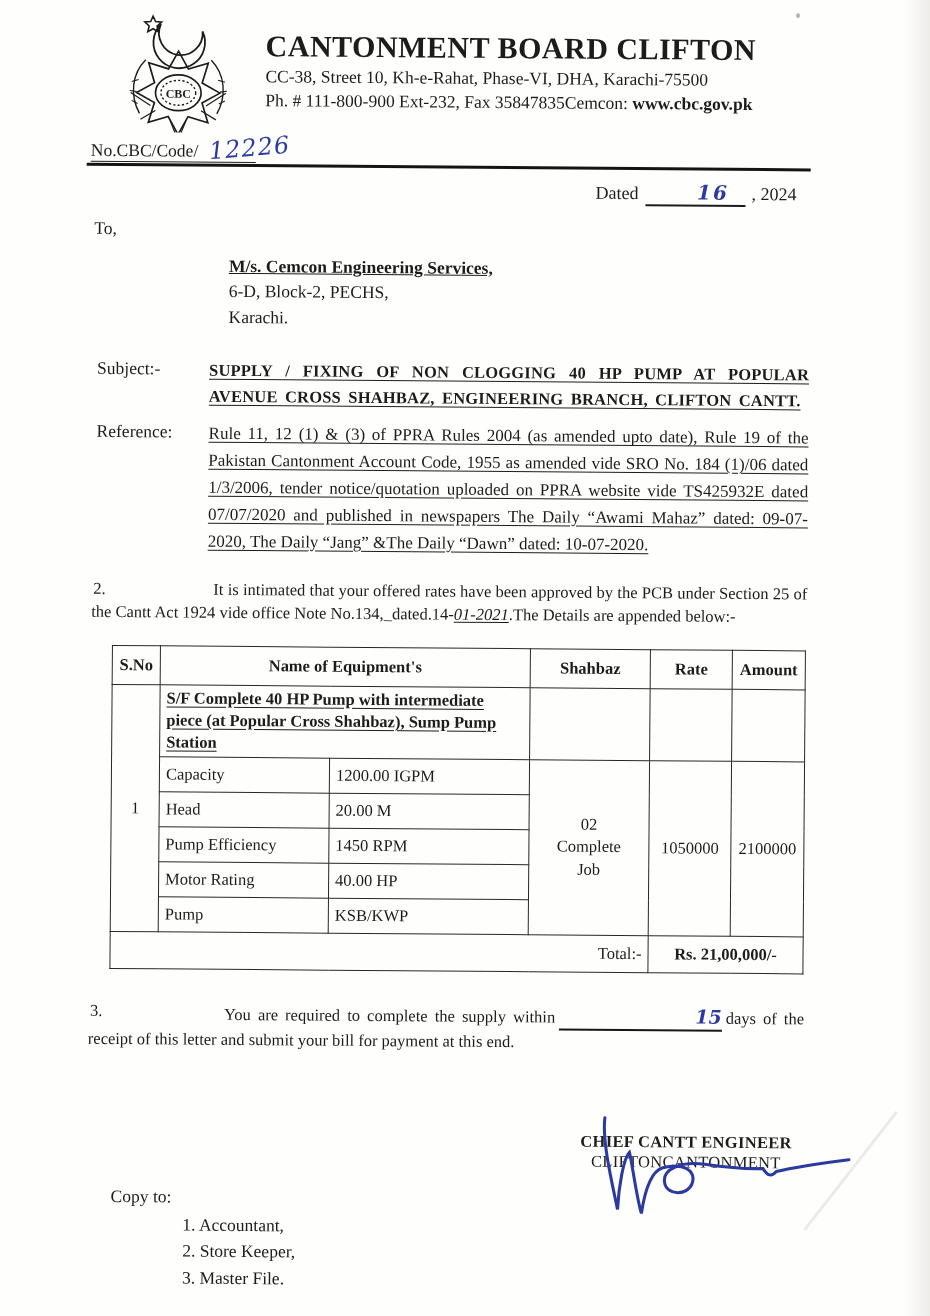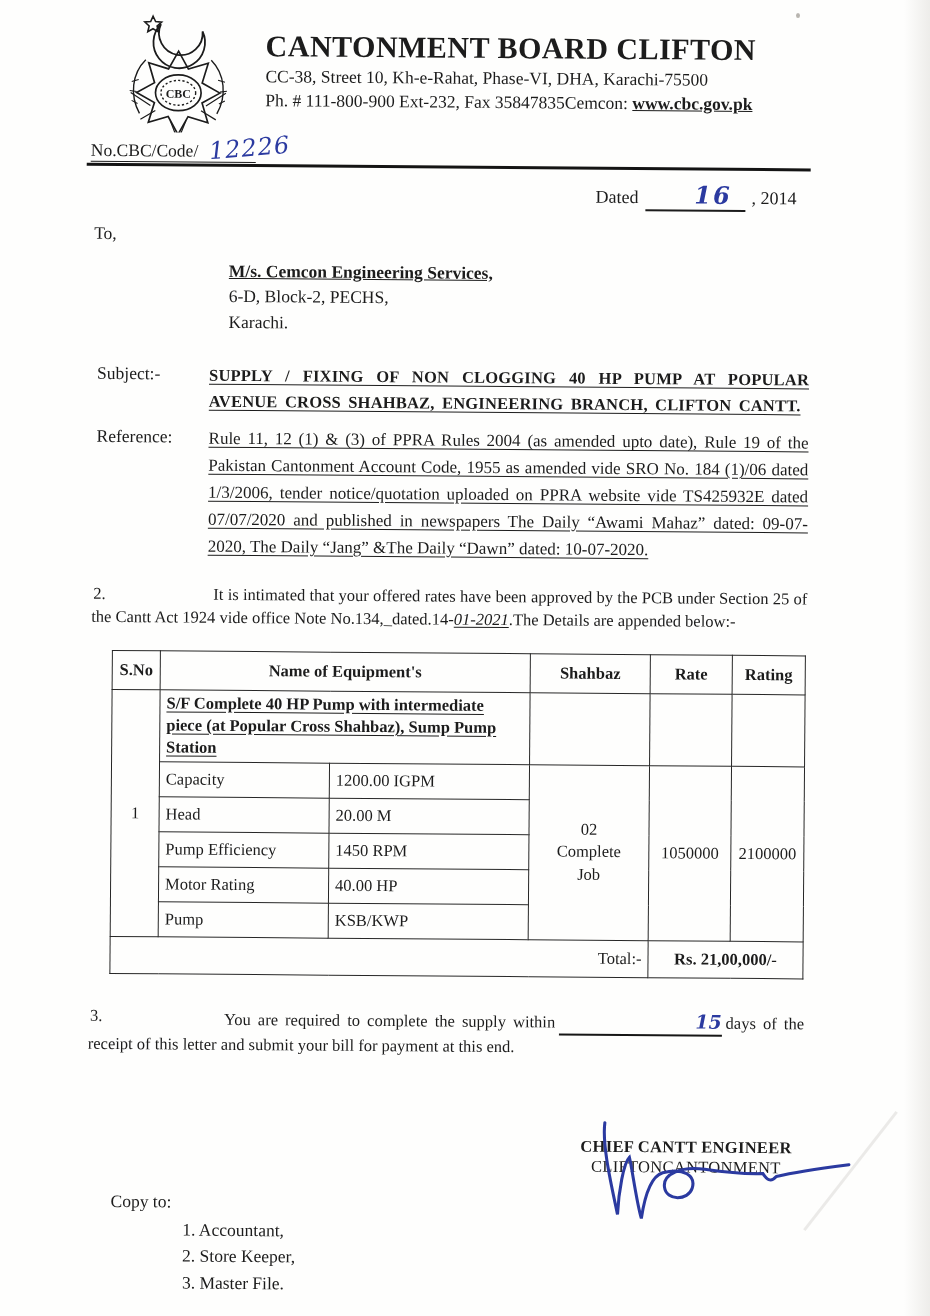--- a/index.html
+++ b/index.html
@@ -9,30 +9,30 @@
     font-family:"Liberation Serif", serif;color:#1c1c1c;
   }
   .letter{position:absolute;top:4px;left:0;width:930px;transform:rotate(0.45deg);transform-origin:40% 0;}
 
   
   .letterhead{display:flex;align-items:flex-start;padding:6px 110px 0 104px;gap:12px;}
   .logo{flex:none;}
   .head-text{padding-top:20px;min-width:0;}
   .org-name{font-size:30px;font-weight:bold;letter-spacing:.5px;white-space:nowrap;}
   .addr{font-size:17.5px;margin-top:3px;white-space:nowrap;}
-  .addr .site{text-decoration:underline;font-weight:bold;}
+  .addr .site{font-weight:bold;}
 
   
   .rule-row{margin:4px 118px 0 88px;border-bottom:3px solid #141414;padding:0 0 1px 4px;}
   .ref-wrap{display:inline-block;border-bottom:1.5px solid #1c1c1c;font-size:17.5px;padding-right:58px;position:relative;}
   .hw{color:#2b3aa0;font-style:italic;font-family:"DejaVu Serif",serif;}
   .ref-num{position:absolute;left:118px;top:-7px;font-size:24px;transform:rotate(-5deg);letter-spacing:1px;}
   .dated-row{text-align:right;margin:10px 132px 0 0;font-size:18px;}
   .date-blank{display:inline-block;width:100px;border-bottom:2px solid #1c1c1c;text-align:center;margin:0 2px;}
-  .date-blank .hw{font-size:24px;font-weight:bold;letter-spacing:2px;margin-left:36px;}
+  .date-blank .hw{font-size:20px;font-weight:bold;letter-spacing:2px;margin-left:36px;}
 
   
   .to{margin:16px 0 0 96px;font-size:17.5px;}
   .addressee{margin:14px 0 0 231px;font-size:17.5px;line-height:1.45;}
   .addressee .name{font-weight:bold;text-decoration:underline;}
 
   
   .labeled{display:flex;margin:0 0 0 100px;width:712px;}
   .labeled.subject{margin-top:28px;}
   .labeled.refblock{margin-top:12px;}
@@ -117,21 +117,21 @@
     <div class="rule-row">
       <span class="ref-wrap">
         <span>No.CBC/Code/</span>
         <span class="hw ref-num">12226</span>
       </span>
     </div>
 
     <div class="dated-row">
       <span>Dated</span>
       <span class="date-blank"><span class="hw">16</span></span>
-      <span>, 2014</span>
+      <span>, 2024</span>
     </div>
 
     <div class="to">To,</div>
     <div class="addressee">
       <div class="name">M/s. Cemcon Engineering Services,</div>
       <div>6-D, Block-2, PECHS,</div>
       <div>Karachi.</div>
     </div>
 
     <div class="labeled subject">
@@ -157,21 +157,21 @@
           <col style="width:120px">
           <col style="width:82px">
           <col style="width:73px">
         </colgroup>
       <tbody>
           <tr>
         <th>S.No</th>
         <th colspan="2">Name of Equipment's</th>
         <th>Shahbaz</th>
         <th>Rate</th>
-        <th>Rating</th>
+        <th>Amount</th>
       </tr>
       <tr>
         <td class="sno" rowspan="6">1</td>
         <td class="item-title" colspan="2">S/F Complete 40 HP Pump with intermediate piece (at Popular Cross Shahbaz), Sump Pump Station</td>
         <td></td>
         <td></td>
         <td></td>
       </tr>
       <tr>
         <td class="spec-label">Capacity</td>

